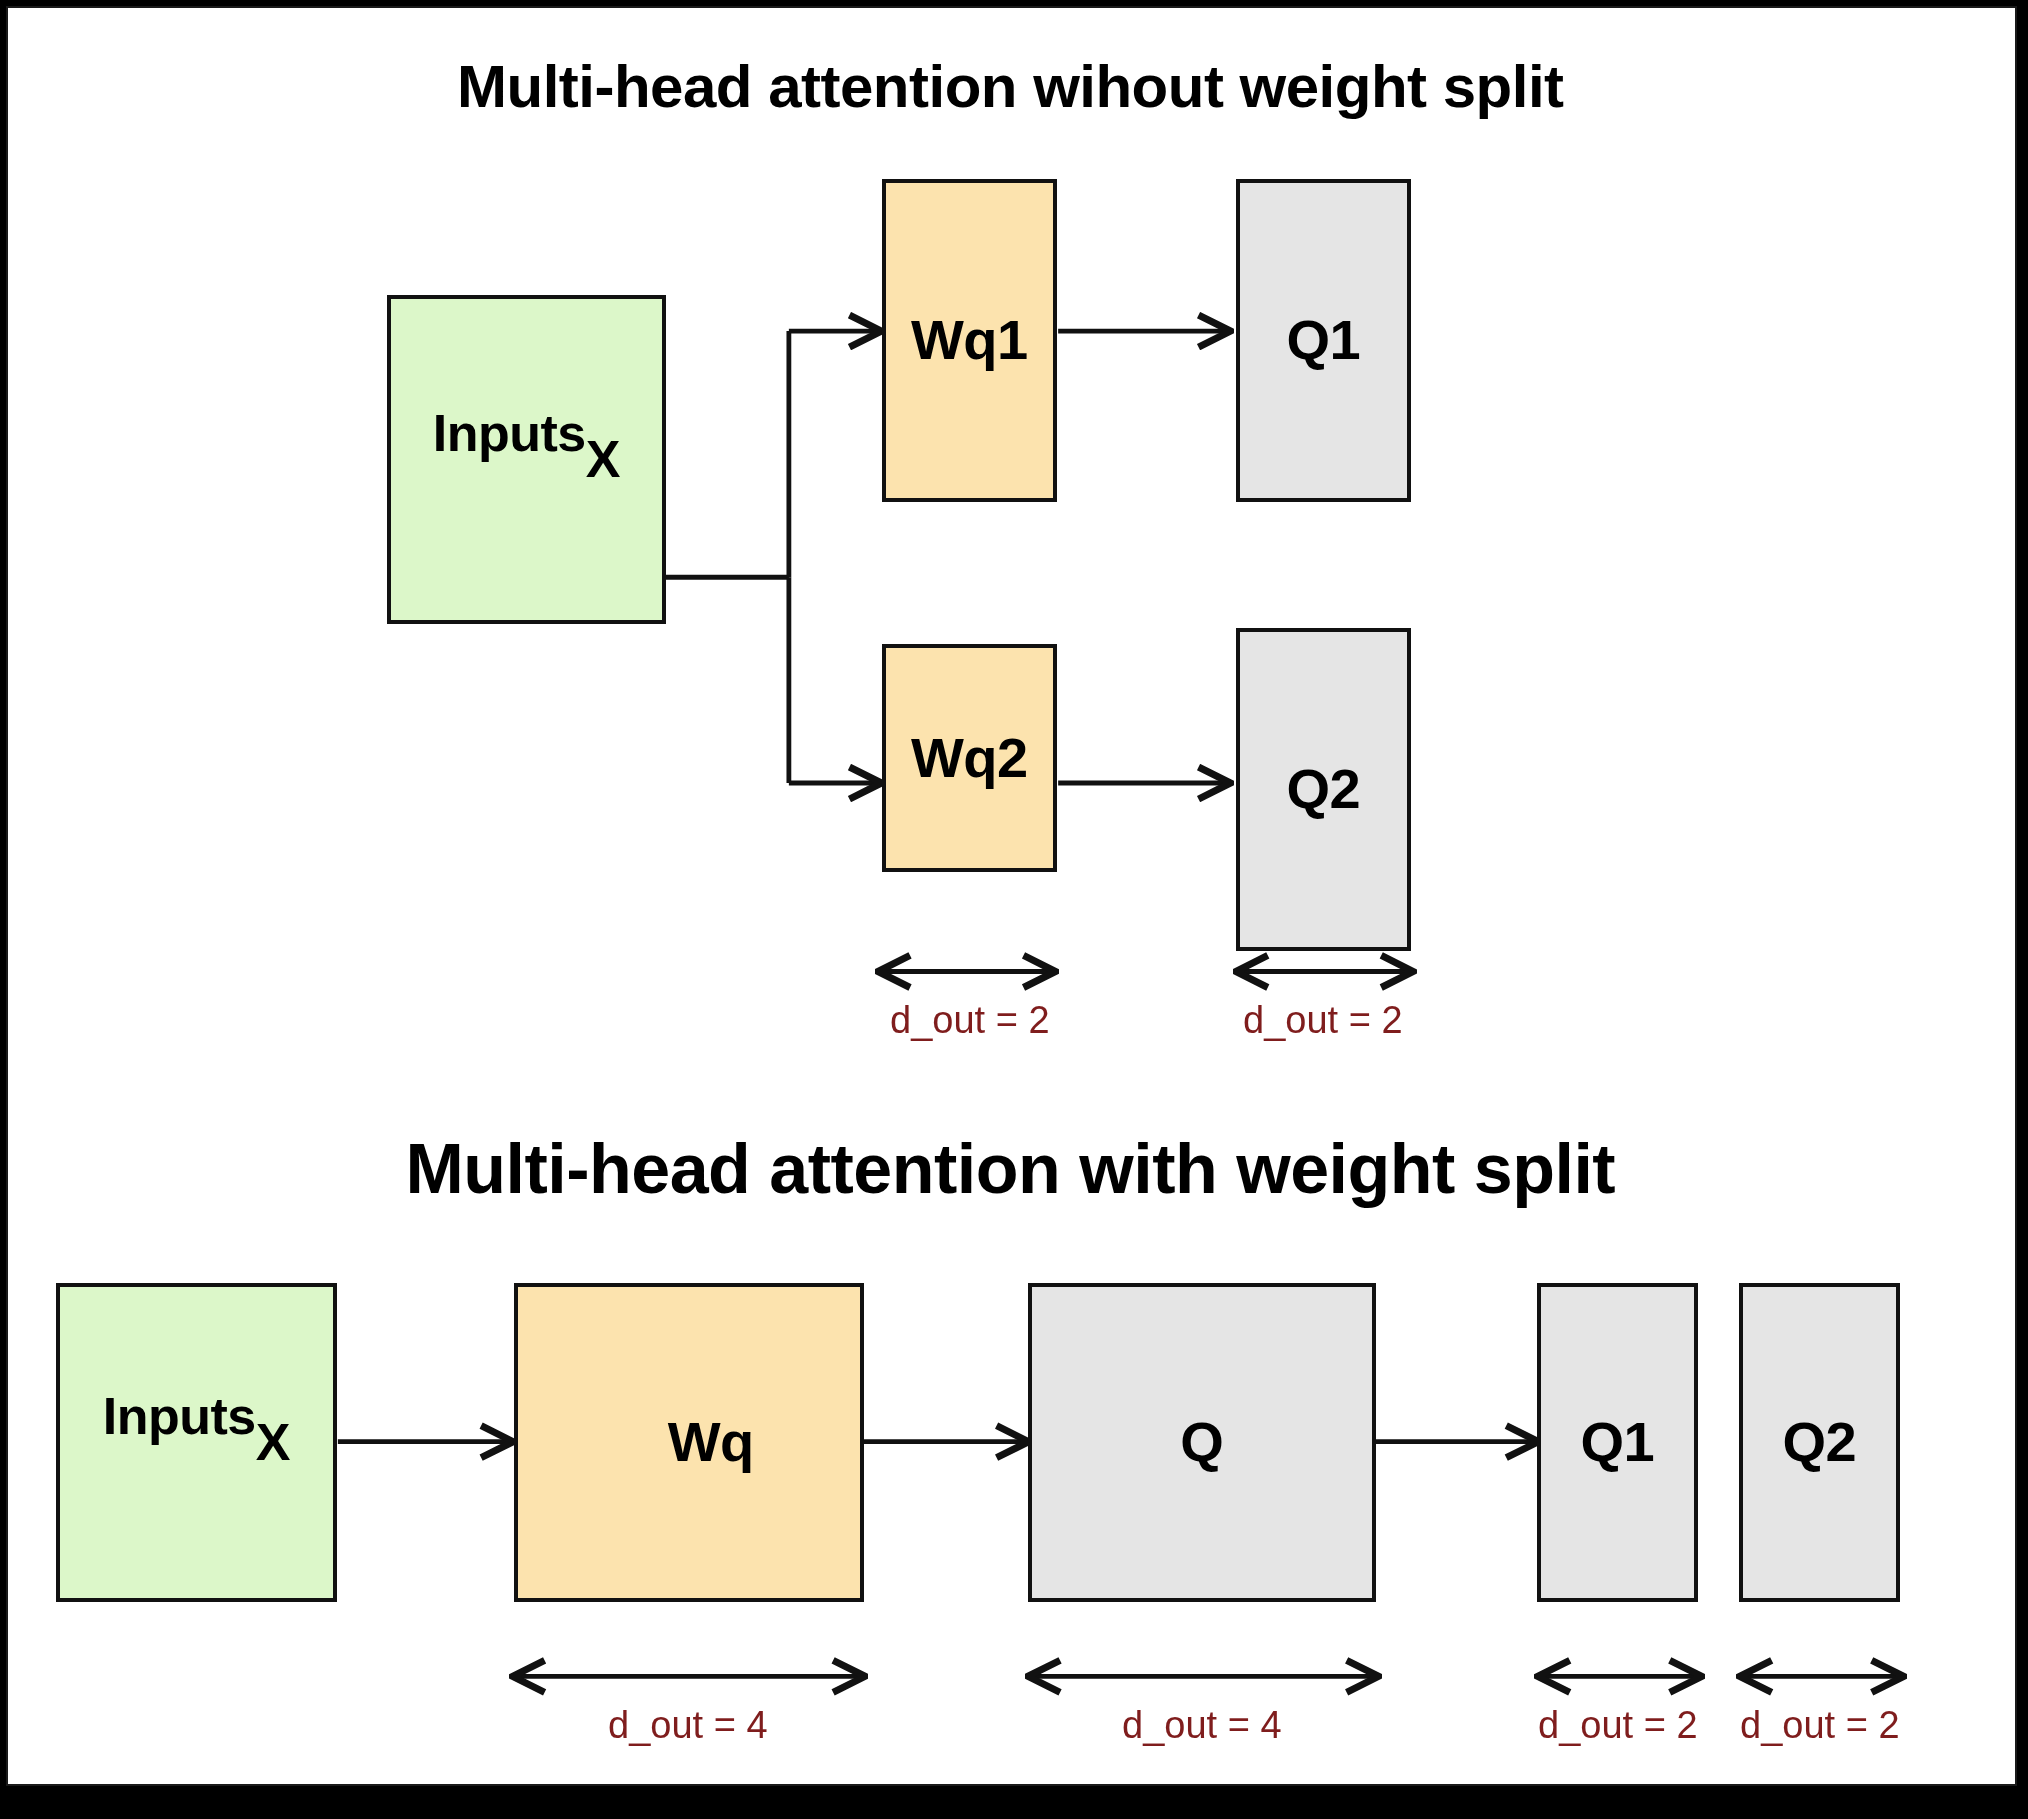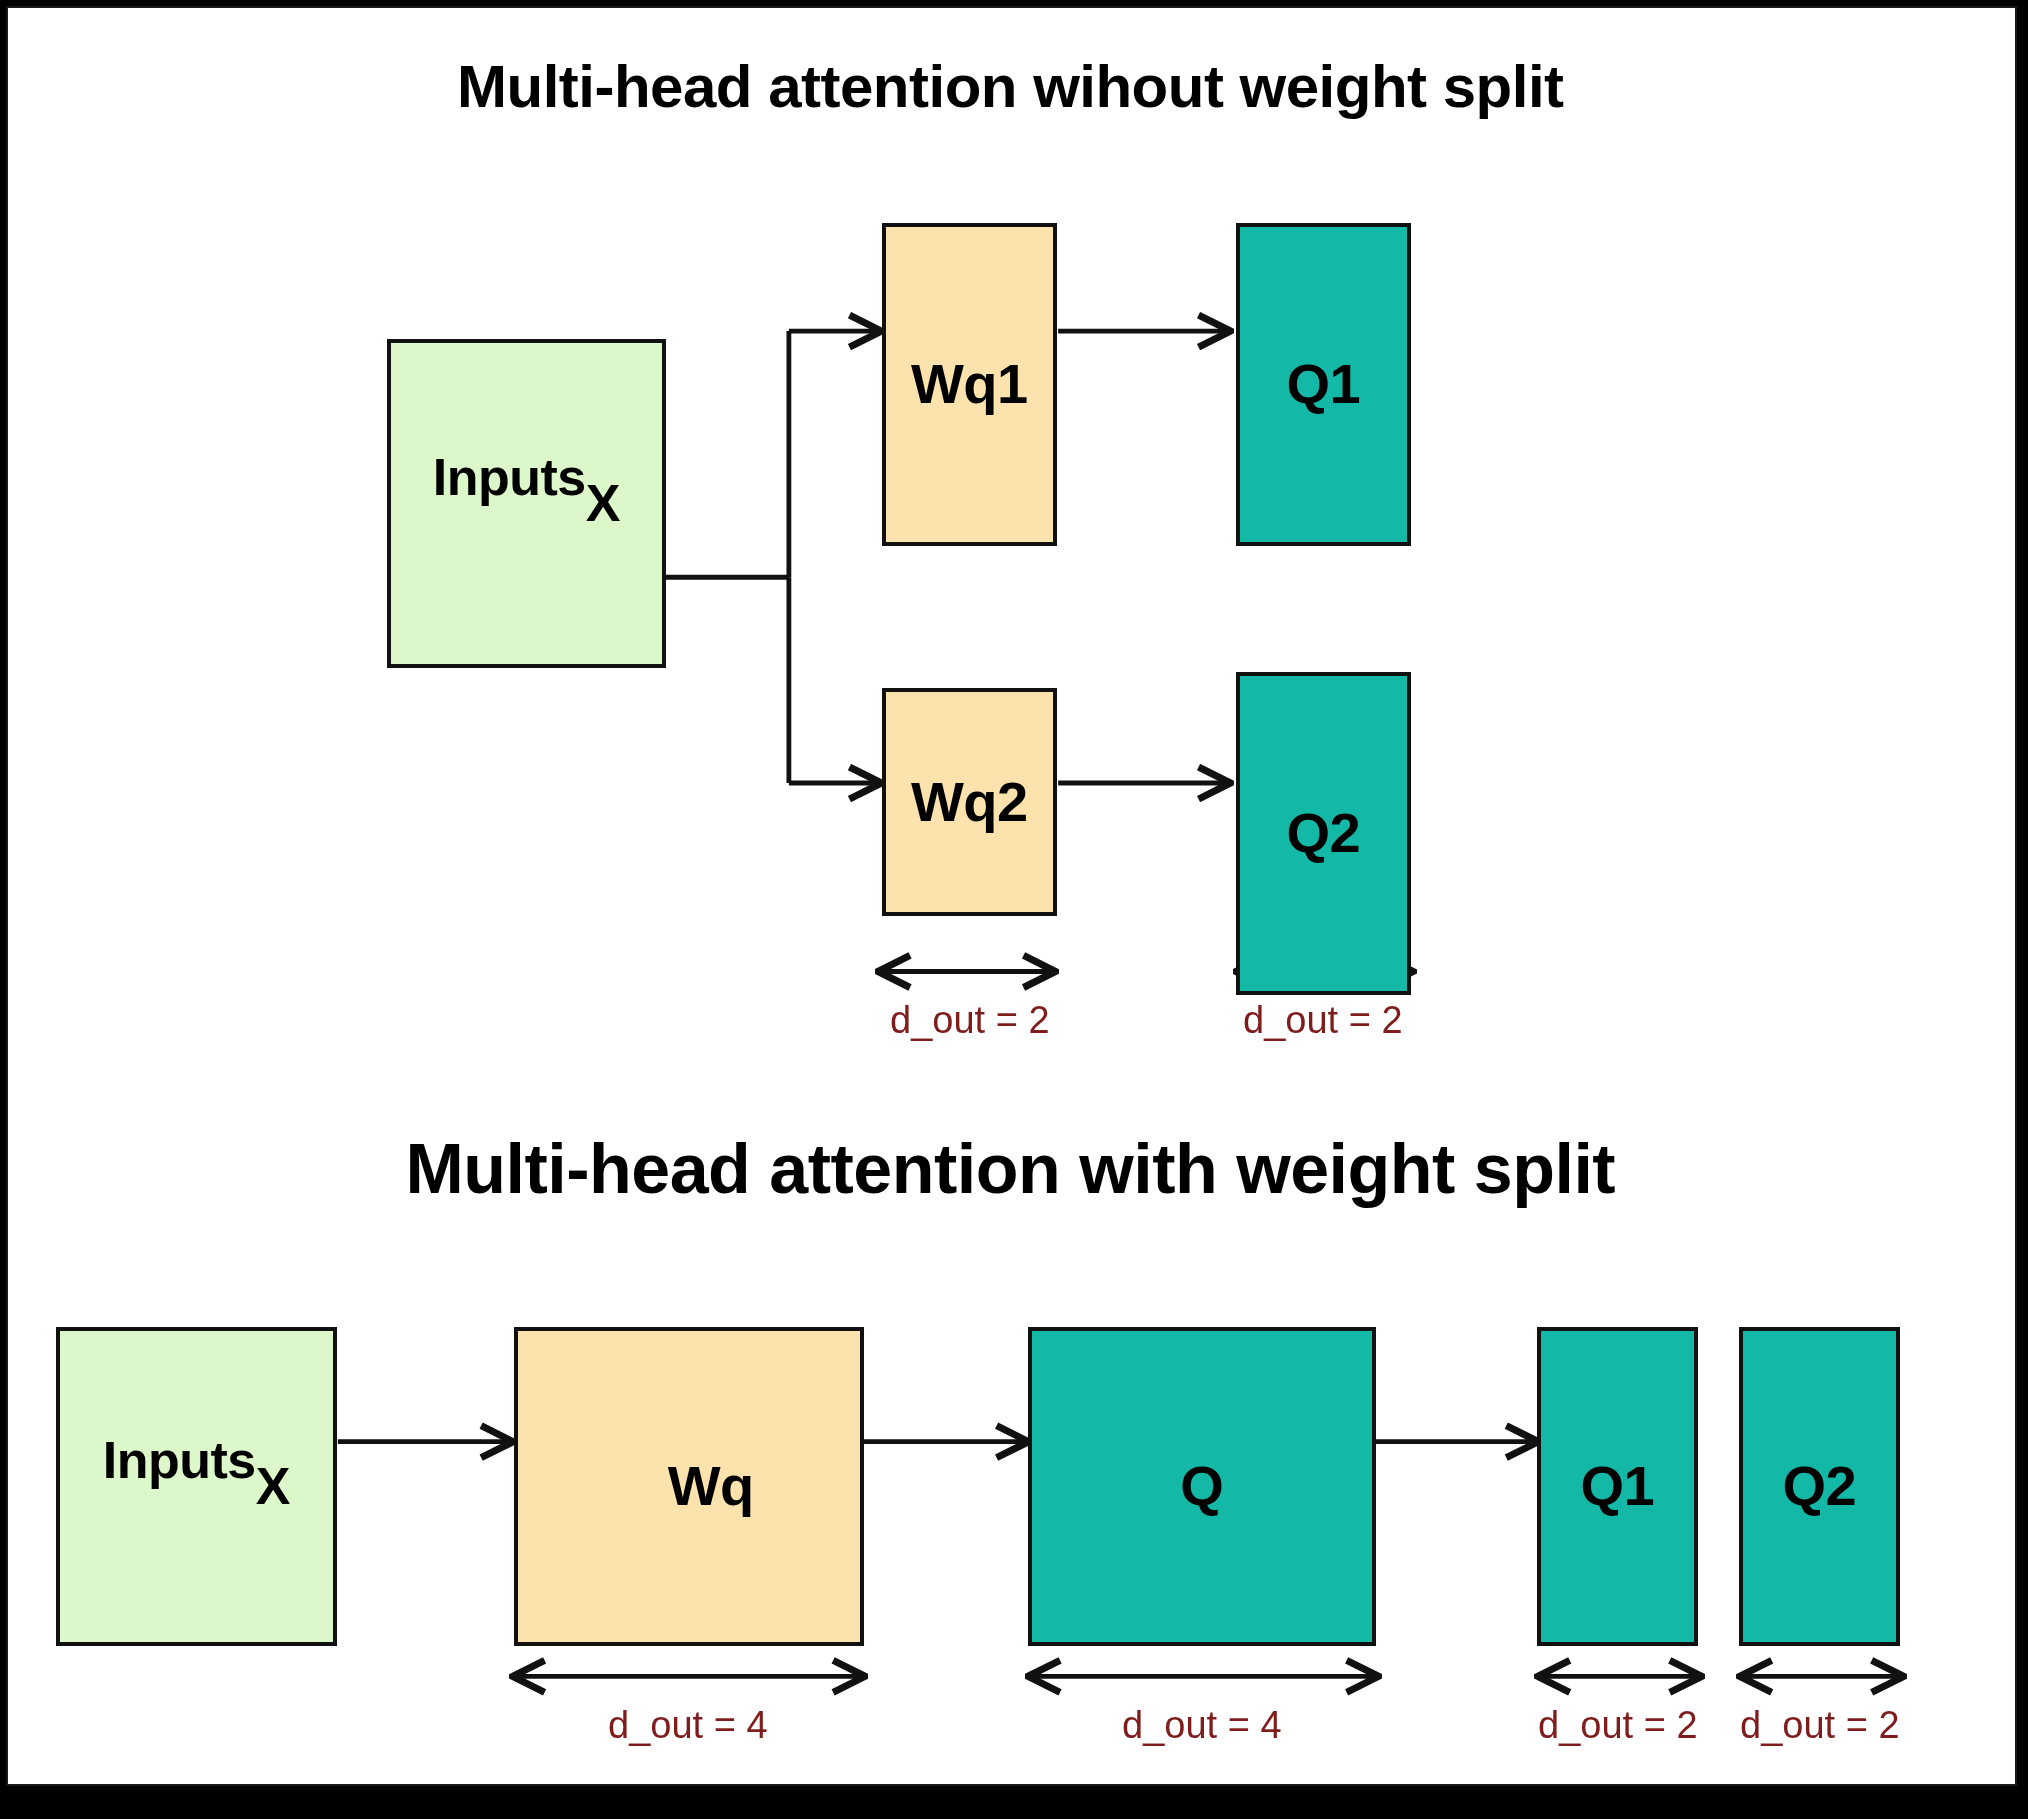--- a/index.html
+++ b/index.html
@@ -61,29 +61,28 @@
     box-sizing: border-box;
     border: 4.8px solid #111111;
     display: flex;
     flex-direction: column;
     align-items: center;
     justify-content: center;
     color: #000000;
     font-weight: bold;
     font-family: "Liberation Sans", sans-serif;
     letter-spacing: -0.5px;
-    margin-top: 44px;
   }
   .node .node-label {
     display: block;
     line-height: 1.0;
   }
   .node.green { background: #dcf7c9; }
   .node.orange { background: #fce3ae; }
-  .node.lavender { background: #14b8a6; }
+  .node.lavender { background: #e5e5e5; }
 
   .dim-label {
     position: absolute;
     text-align: center;
     color: #7f1d1d;
     font-size: 38px;
     font-weight: 400;
     white-space: nowrap;
     font-family: "Liberation Sans", sans-serif;
   }

